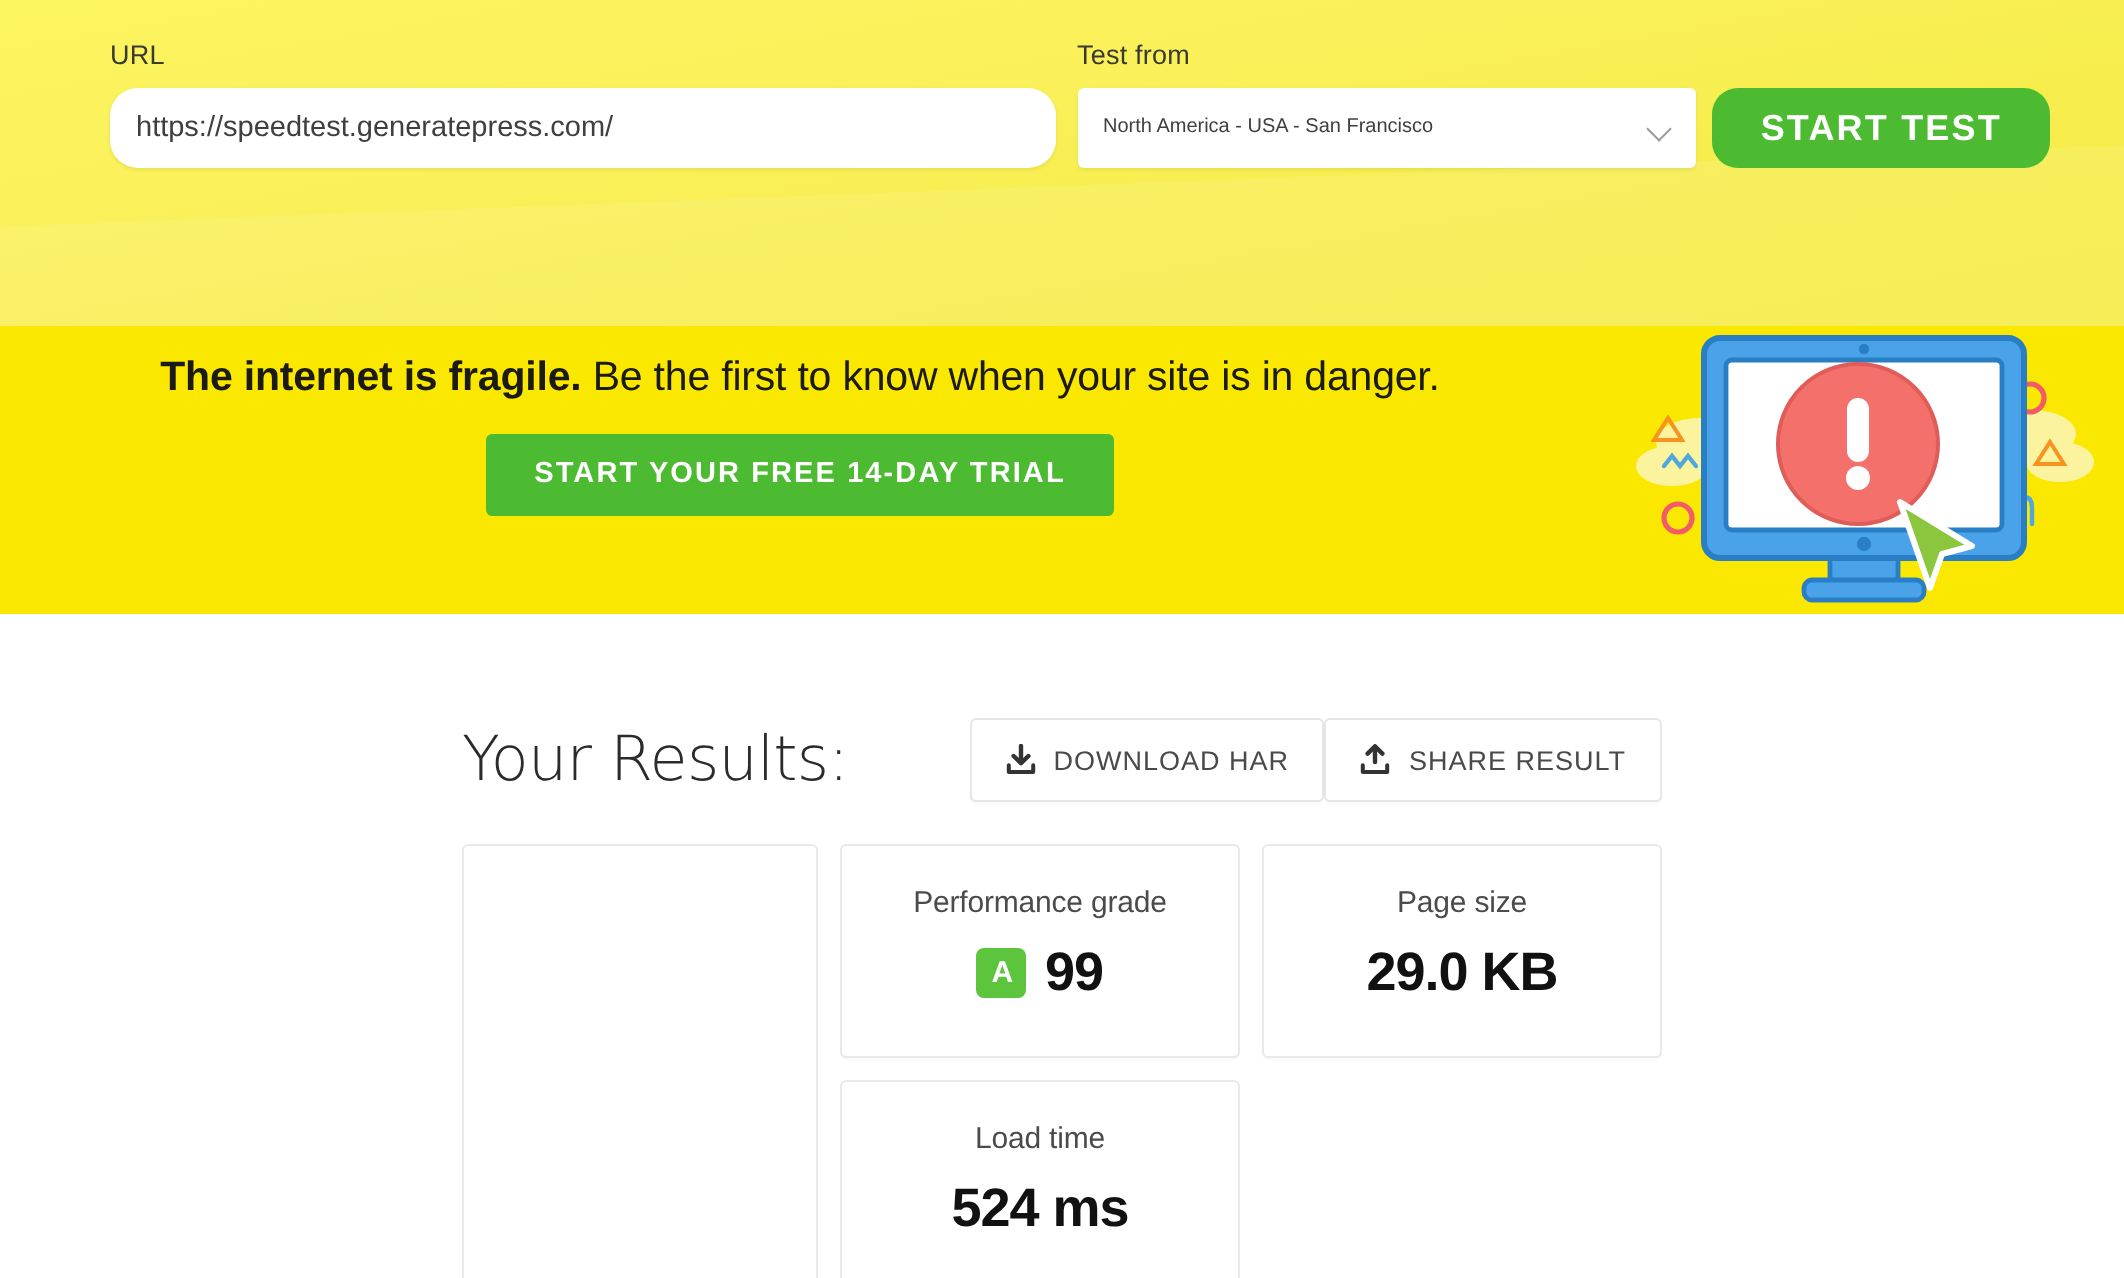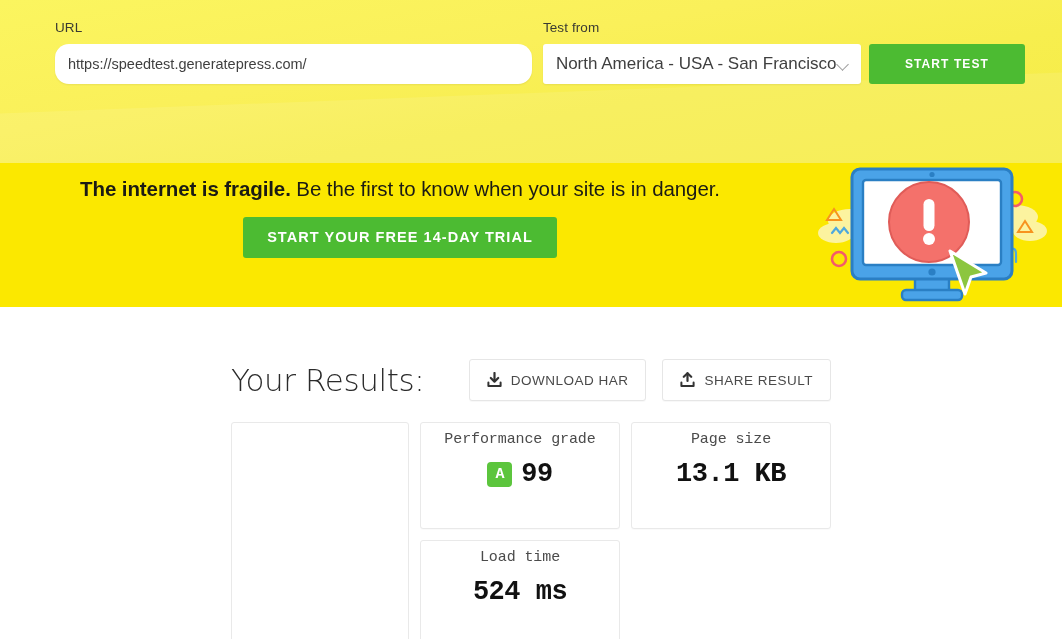--- a/index.html
+++ b/index.html
@@ -71,45 +71,45 @@
   .select-wrap { position: relative; width: 100%; }
   .select-input {
     display: block;
     width: 100%;
     height: 40px;
     background: #ffffff;
     border: none;
     border-radius: 3px;
     padding: 0 34px 0 13px;
     font-family: "Liberation Sans", sans-serif;
-    font-size: 17px;
+    font-size: 10px;
     color: #3f3f3f;
     line-height: 40px;
     white-space: nowrap;
     overflow: hidden;
     box-shadow: 0 1px 2px rgba(0,0,0,0.07);
   }
   .chev {
     position: absolute;
     right: 14px; top: 16px;
     width: 9px; height: 9px;
     border-right: 1.6px solid #9c9c9c;
     border-bottom: 1.6px solid #9c9c9c;
     transform: rotate(45deg);
   }
 
   .btn-start {
     height: 40px;
-    padding: 0 36px;
+    padding: 0 24px;
     background: #4cbb32;
     border: none;
-    border-radius: 3px;
+    border-radius: 13px;
     color: #ffffff;
     font-family: "Liberation Sans", sans-serif;
-    font-size: 12px;
+    font-size: 18px;
     font-weight: bold;
     letter-spacing: 1.1px;
     cursor: pointer;
     white-space: nowrap;
   }
 
   
   .banner {
     position: relative;
     width: 1062px;
@@ -178,21 +178,21 @@
     justify-content: space-between;
   }
   .results-title {
     font-family: "DejaVu Sans", sans-serif;
     font-size: 31px;
     font-weight: 300;
     color: #2b2b2b;
     letter-spacing: -0.4px;
     line-height: 40px;
   }
-  .head-actions { display: flex; gap: 16px; }
+  .head-actions { display: flex; gap: 0; }
   .btn-ghost {
     display: flex;
     align-items: center;
     gap: 9px;
     height: 42px;
     padding: 0 17px;
     background: #ffffff;
     border: 1px solid #e6e6e6;
     border-radius: 3px;
     font-family: "Liberation Sans", sans-serif;
@@ -218,22 +218,21 @@
   }
   .card-big { width: 292px; height: 226px; }
   .stat-col { display: flex; flex-direction: column; gap: 11px; }
   .stat-grid { display: flex; gap: 11px; }
   .card-stat {
     width: 200px;
     height: 107px;
     display: flex;
     flex-direction: column;
     align-items: center;
-    padding-top: 7px;
-    font-family: Liberation Mono, monospace;
+    padding-top: 19px;
   }
   .stat-label {
     font-size: 15px;
     color: #4b4b4b;
     line-height: 19px;
     letter-spacing: -0.1px;
   }
   .stat-value {
     margin-top: 9px;
     display: flex;
@@ -366,21 +365,21 @@
           <div class="card card-stat">
             <div class="stat-label">Performance grade</div>
             <div class="stat-value">
               <span class="grade-badge">A</span>
               <span>99</span>
             </div>
           </div>
 
           <div class="card card-stat">
             <div class="stat-label">Page size</div>
-            <div class="stat-value">13.1 KB</div>
+            <div class="stat-value">29.0 KB</div>
           </div>
         </div>
 
         <div class="stat-grid">
           <div class="card card-stat">
             <div class="stat-label">Load time</div>
             <div class="stat-value">524 ms</div>
           </div>
 
         </div>

